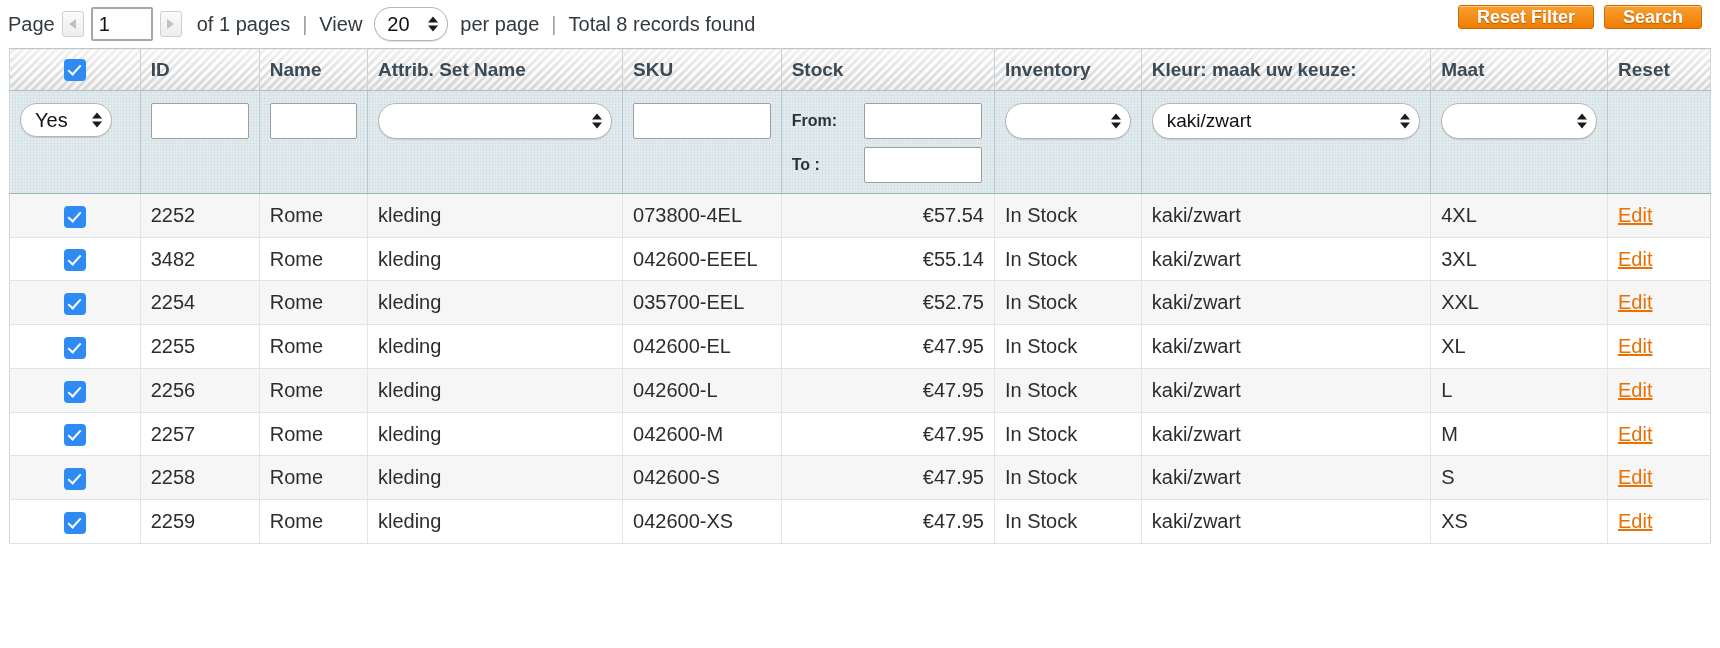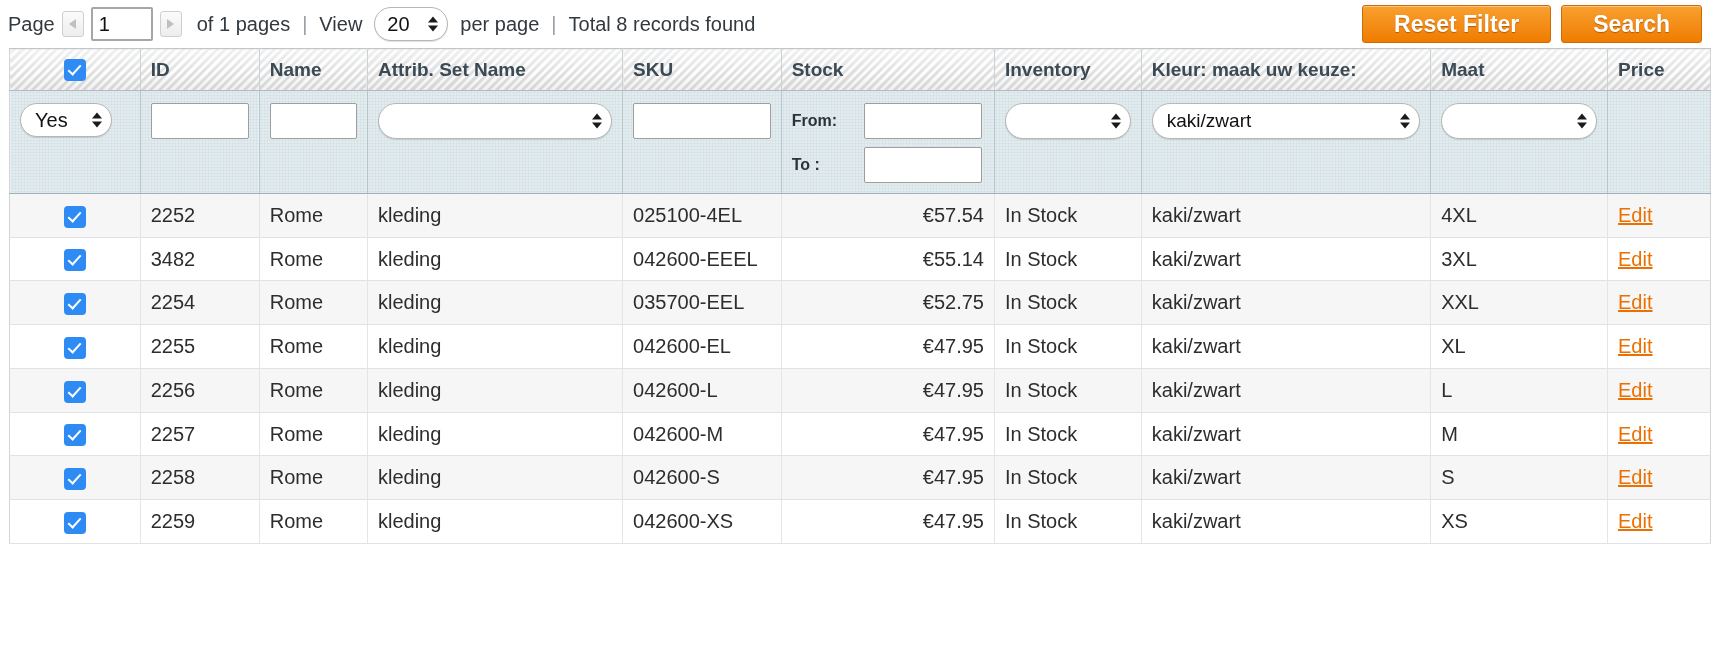--- a/index.html
+++ b/index.html
@@ -108,30 +108,30 @@
 
   
   #button-group {
     position: absolute;
     right: 18px;
     top: 5px;
     display: flex;
     gap: 10px;
   }
   .btn-orange {
-    height: 38px;
-    padding: 0 31px;
+    height: 24px;
+    padding: 0 18px;
     display: inline-flex;
     align-items: center;
     justify-content: center;
     border: 1px solid #cf6a05;
     border-radius: 3px;
     background: linear-gradient(#f8a030, #f07c00);
     color: #ffffff;
-    font-size: 23px;
+    font-size: 18px;
     font-weight: bold;
     text-shadow: 0 1px 1px rgba(120,60,0,.55);
     box-shadow: inset 0 1px 0 rgba(255,255,255,.4);
     box-sizing: border-box;
     cursor: pointer;
   }
 
   
   #grid {
     width: 1702px;
@@ -339,21 +339,21 @@
         <span class="chk"></span>
       </th>
       <th>ID</th>
       <th>Name</th>
       <th>Attrib. Set Name</th>
       <th>SKU</th>
       <th>Stock</th>
       <th>Inventory</th>
       <th>Kleur: maak uw keuze:</th>
       <th>Maat</th>
-      <th>Price</th>
+      <th>Reset</th>
     </tr>
   </thead>
 
   <tbody>
     <tr class="filter-row">
 
       <td>
         <span class="native-select sel-yes">
           <span>Yes</span>
           <span class="spin">
@@ -429,21 +429,21 @@
       <td></td>
     </tr>
   </tbody>
 
   <tbody class="data" id="grid-body">
       <tr class="odd">
         <td class="cell-check"><span class="chk"></span></td>
         <td>2252</td>
         <td>Rome</td>
         <td>kleding</td>
-        <td>025100-4EL</td>
+        <td>073800-4EL</td>
         <td class="cell-price">€57.54</td>
         <td>In Stock</td>
         <td>kaki/zwart</td>
         <td>4XL</td>
         <td><span class="edit-link">Edit</span></td>
       </tr>
       <tr class="even">
         <td class="cell-check"><span class="chk"></span></td>
         <td>3482</td>
         <td>Rome</td>

